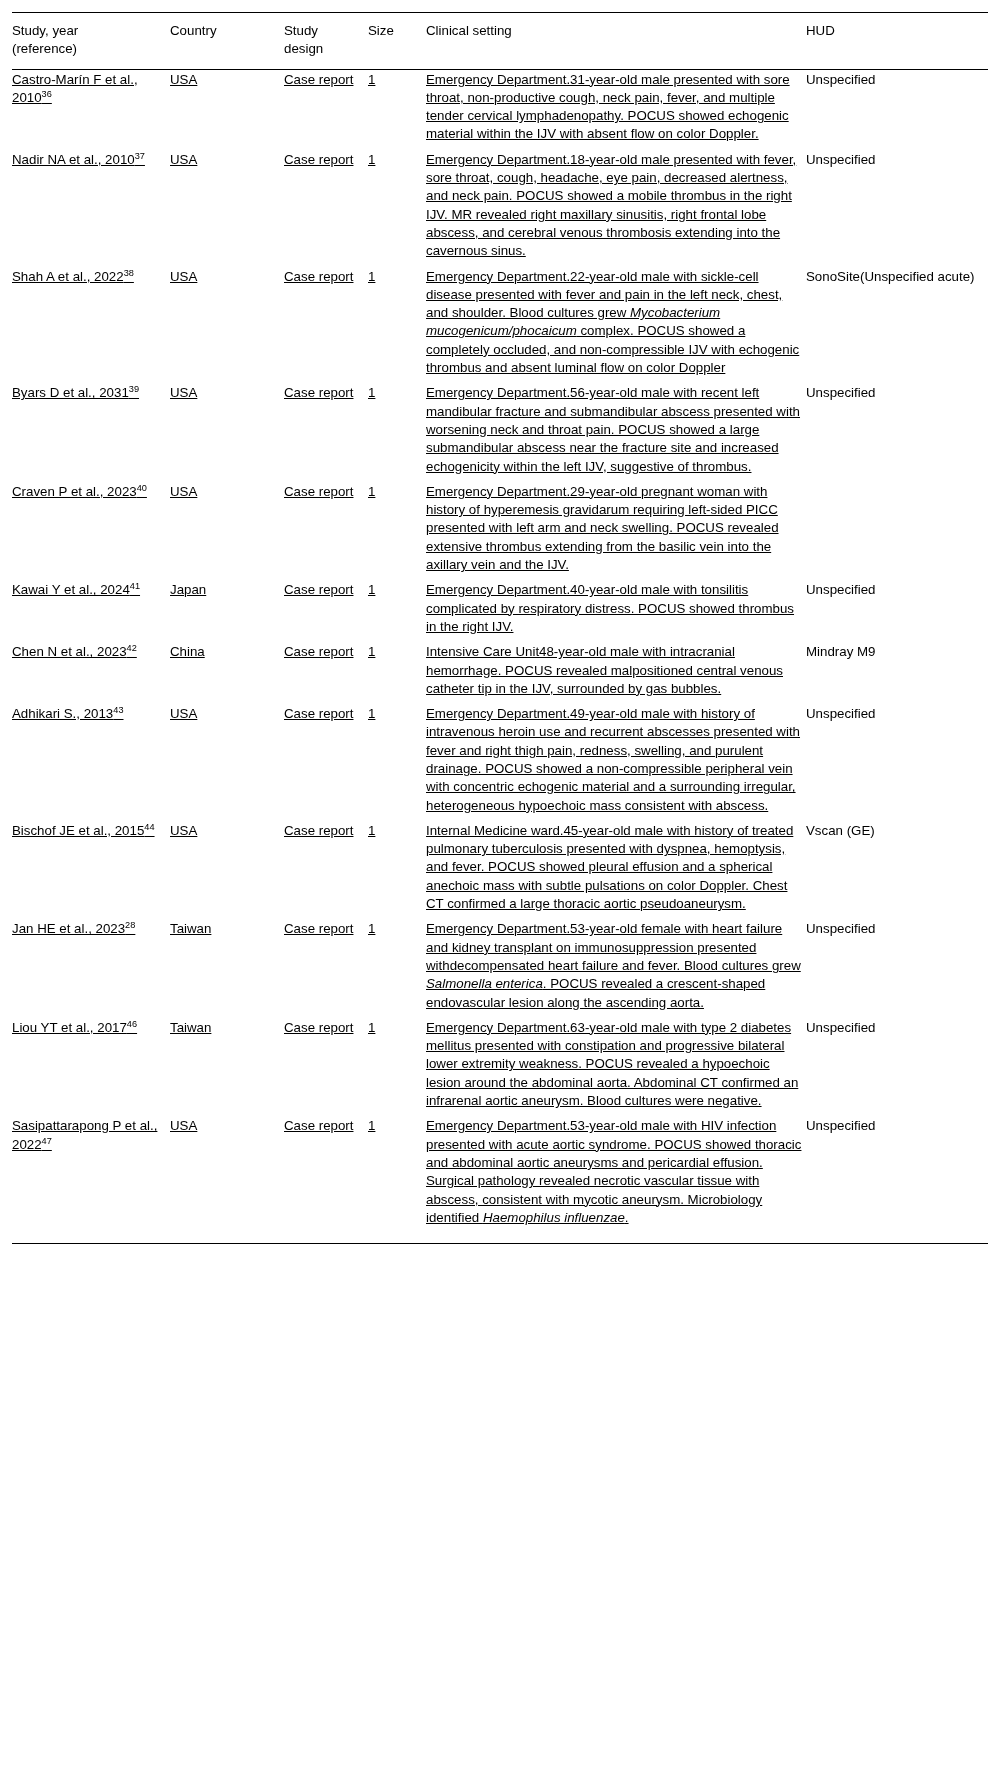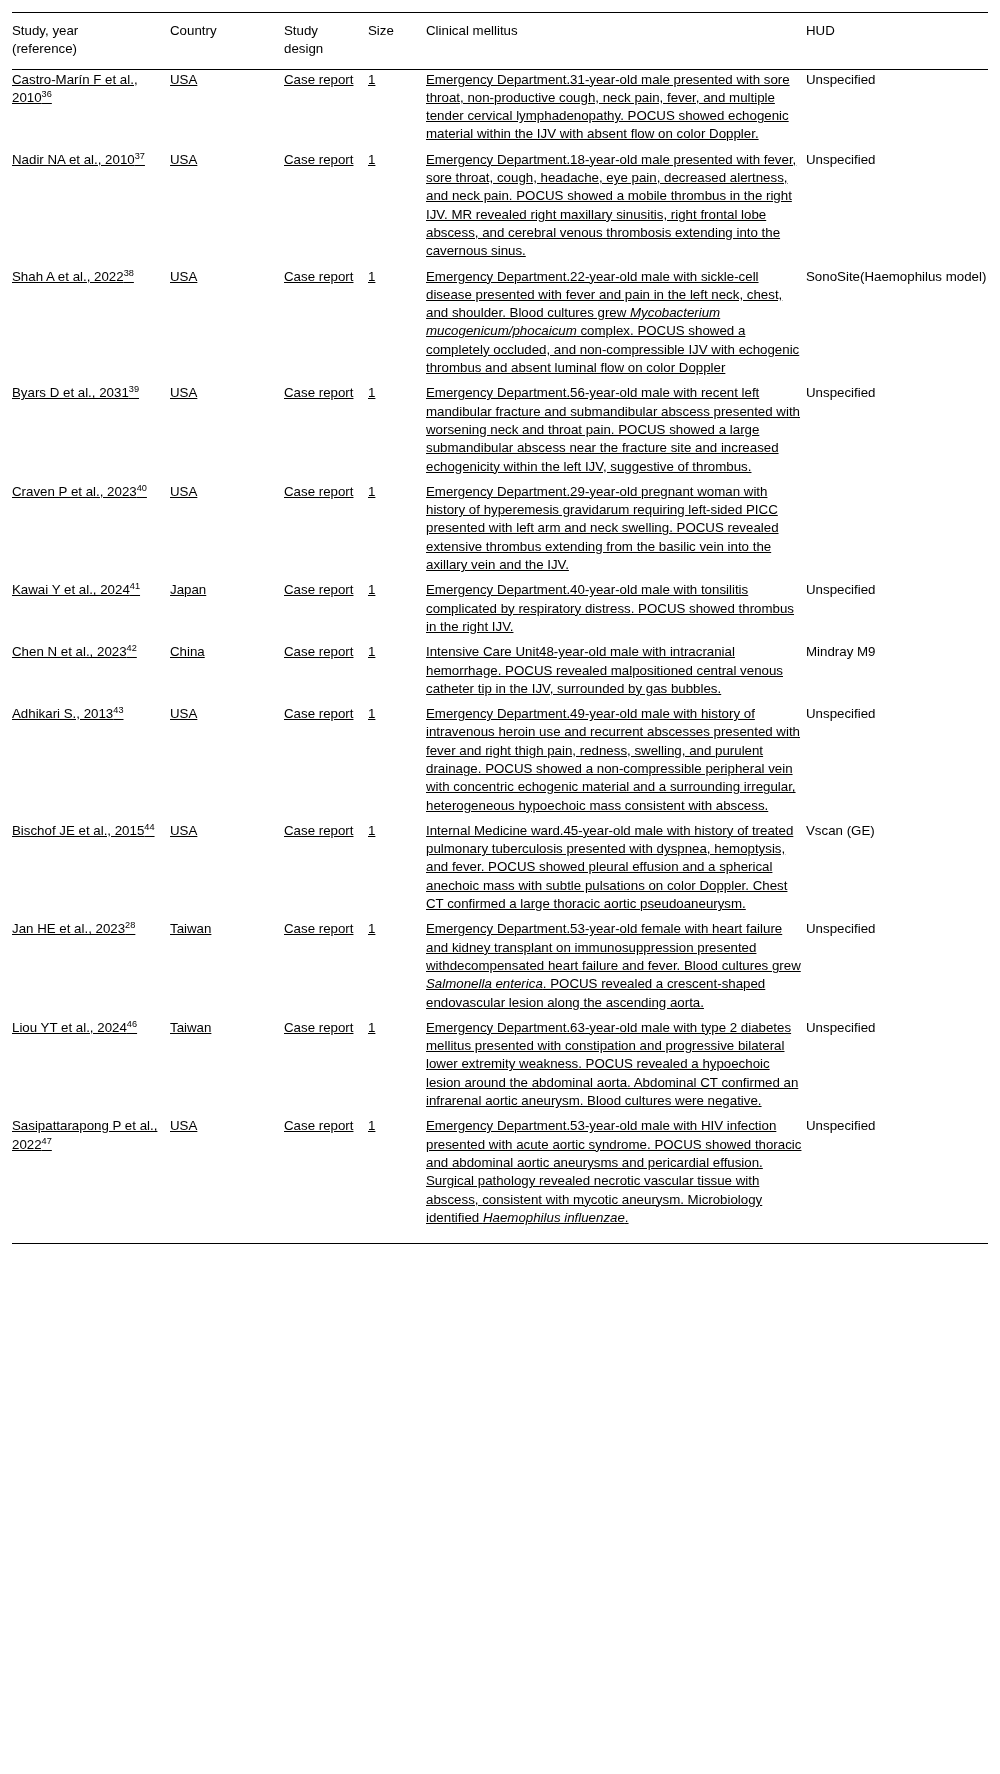--- a/index.html
+++ b/index.html
@@ -98,21 +98,21 @@
         <th>
           <span>Study, year</span><br>
           <span>(reference)</span>
         </th>
         <th>Country</th>
         <th>
           <span>Study</span><br>
           <span>design</span>
         </th>
         <th>Size</th>
-        <th>Clinical mellitus</th>
+        <th>Clinical setting</th>
         <th>HUD</th>
       </tr>
     </thead>
     <tbody id="table-body">
         <tr class="data-row">
           <td class="cell-pad-r"><span>Castro-Marín F et al., 2010</span><span class="sup">36</span></td>
           <td class="cell-pad-r">USA</td>
           <td class="cell-pad-r">Case report</td>
           <td class="cell-pad-r">1</td>
           <td class="cell-pad-r">
@@ -131,21 +131,21 @@
           <td>Unspecified</td>
         </tr>
         <tr class="data-row">
           <td class="cell-pad-r"><span>Shah A et al., 2022</span><span class="sup">38</span></td>
           <td class="cell-pad-r">USA</td>
           <td class="cell-pad-r">Case report</td>
           <td class="cell-pad-r">1</td>
           <td class="cell-pad-r">
             <span class="setting-text"><span>Emergency Department.22-year-old male with sickle-cell disease presented with fever and pain in the left neck, chest, and shoulder. Blood cultures grew </span><span class="ital">Mycobacterium mucogenicum/phocaicum</span><span> complex. POCUS showed a completely occluded, and non-compressible IJV with echogenic thrombus and absent luminal flow on color Doppler</span></span>
           </td>
-          <td>SonoSite(Haemophilus model)</td>
+          <td>SonoSite(Unspecified acute)</td>
         </tr>
         <tr class="data-row">
           <td class="cell-pad-r"><span>Byars D et al., 2031</span><span class="sup">39</span></td>
           <td class="cell-pad-r">USA</td>
           <td class="cell-pad-r">Case report</td>
           <td class="cell-pad-r">1</td>
           <td class="cell-pad-r">
             <span class="setting-text">Emergency Department.56-year-old male with recent left mandibular fracture and submandibular abscess presented with worsening neck and throat pain. POCUS showed a large submandibular abscess near the fracture site and increased echogenicity within the left IJV, suggestive of thrombus.</span>
           </td>
           <td>Unspecified</td>
@@ -204,21 +204,21 @@
           <td class="cell-pad-r"><span>Jan HE et al., 2023</span><span class="sup">28</span></td>
           <td class="cell-pad-r">Taiwan</td>
           <td class="cell-pad-r">Case report</td>
           <td class="cell-pad-r">1</td>
           <td class="cell-pad-r">
             <span class="setting-text"><span>Emergency Department.53-year-old female with heart failure and kidney transplant on immunosuppression presented withdecompensated heart failure and fever. Blood cultures grew </span><span class="ital">Salmonella enterica</span><span>. POCUS revealed a crescent-shaped endovascular lesion along the ascending aorta.</span></span>
           </td>
           <td>Unspecified</td>
         </tr>
         <tr class="data-row">
-          <td class="cell-pad-r"><span>Liou YT et al., 2024</span><span class="sup">46</span></td>
+          <td class="cell-pad-r"><span>Liou YT et al., 2017</span><span class="sup">46</span></td>
           <td class="cell-pad-r">Taiwan</td>
           <td class="cell-pad-r">Case report</td>
           <td class="cell-pad-r">1</td>
           <td class="cell-pad-r">
             <span class="setting-text">Emergency Department.63-year-old male with type 2 diabetes mellitus presented with constipation and progressive bilateral lower extremity weakness. POCUS revealed a hypoechoic lesion around the abdominal aorta. Abdominal CT confirmed an infrarenal aortic aneurysm. Blood cultures were negative.</span>
           </td>
           <td>Unspecified</td>
         </tr>
         <tr class="data-row last-row">
           <td class="cell-pad-r"><span>Sasipattarapong P et al., 2022</span><span class="sup">47</span></td>

